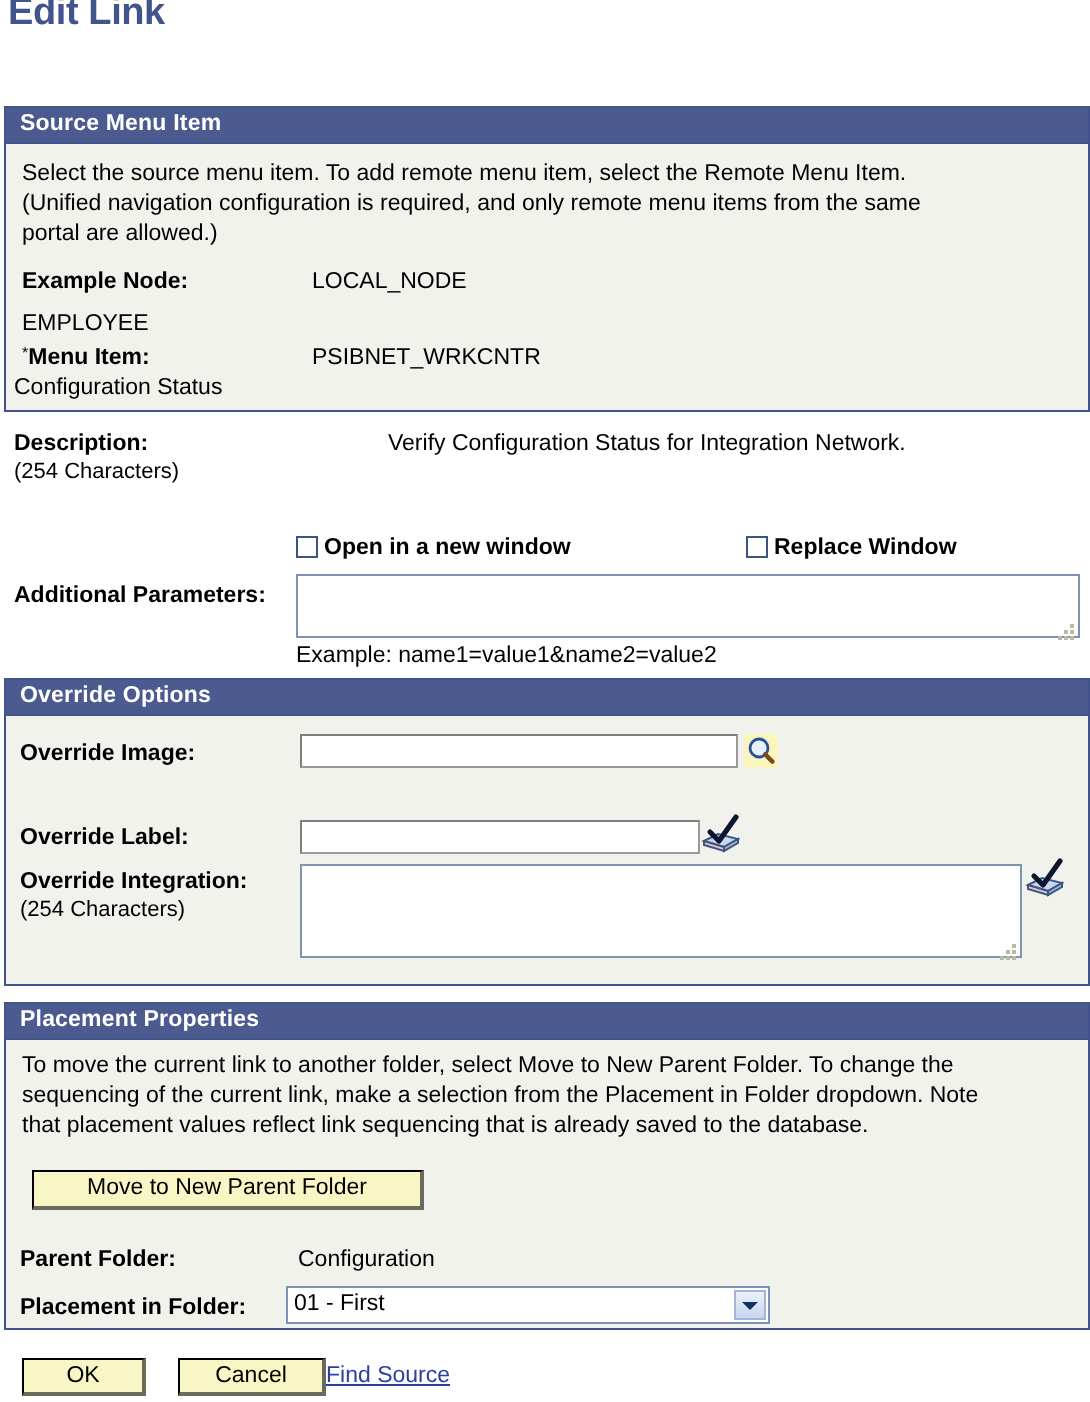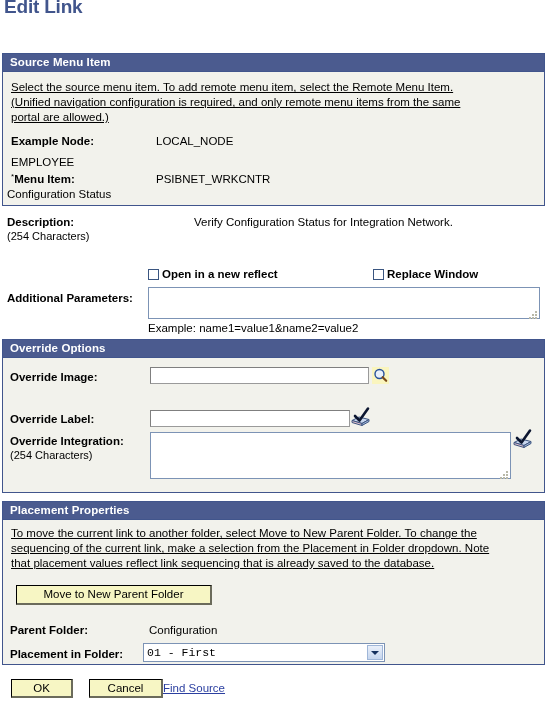--- a/index.html
+++ b/index.html
@@ -51,21 +51,20 @@
     letter-spacing: 0.1px;
   }
   .group-body {
     padding: 7px 8px 8px 8px;
   }
 
   .para {
     font-size: 11.5px;
     line-height: 15px;
     color: #000;
-    text-decoration: underline;
   }
 
   
   .frow {
     display: flex;
     align-items: flex-start;
   }
   .flabel {
     font-weight: bold;
     font-size: 11.5px;
@@ -177,21 +176,21 @@
   .sel-wrap {
     position: relative;
     display: inline-block;
   }
   .sel {
     width: 242px;
     height: 19px;
     box-sizing: border-box;
     border: 1px solid #7C93B5;
     background: #FFFFFF;
-    font-family: Liberation Mono, monospace;
+    font-family: Liberation Sans, sans-serif;
     font-size: 11.5px;
     line-height: 17px;
     padding: 0 22px 0 3px;
     color: #000;
     cursor: pointer;
     overflow: hidden;
     white-space: nowrap;
   }
   .sel-arrow {
     position: absolute;
@@ -273,21 +272,21 @@
 
   <div class="frow abs" style="left:7px; top:32px;gap:48px;">
     <div style="width:139px;">
       <div class="flabel">Description:</div>
       <div class="sub" style="margin-top:2px;">(254 Characters)</div>
     </div>
     <div class="fvalue">Verify Configuration Status for Integration Network.</div>
   </div>
 
   <div class="abs" style="left:148px; top:84px;">
-    <span class="cbx"></span><span class="cbx-label">Open in a new reflect</span>
+    <span class="cbx"></span><span class="cbx-label">Open in a new window</span>
   </div>
   <div class="abs" style="left:373px; top:84px;">
     <span class="cbx"></span><span class="cbx-label">Replace Window</span>
   </div>
 
   <div class="abs flabel" style="left:7px; top:108px;">Additional Parameters:</div>
   <div class="abs area-wrap" style="left:148px; top:103px;">
     <textarea class="area" style="width: 392px; height: 32px;"></textarea>
     <span class="grip">
       <i style="left:6px; top:0;"></i>

